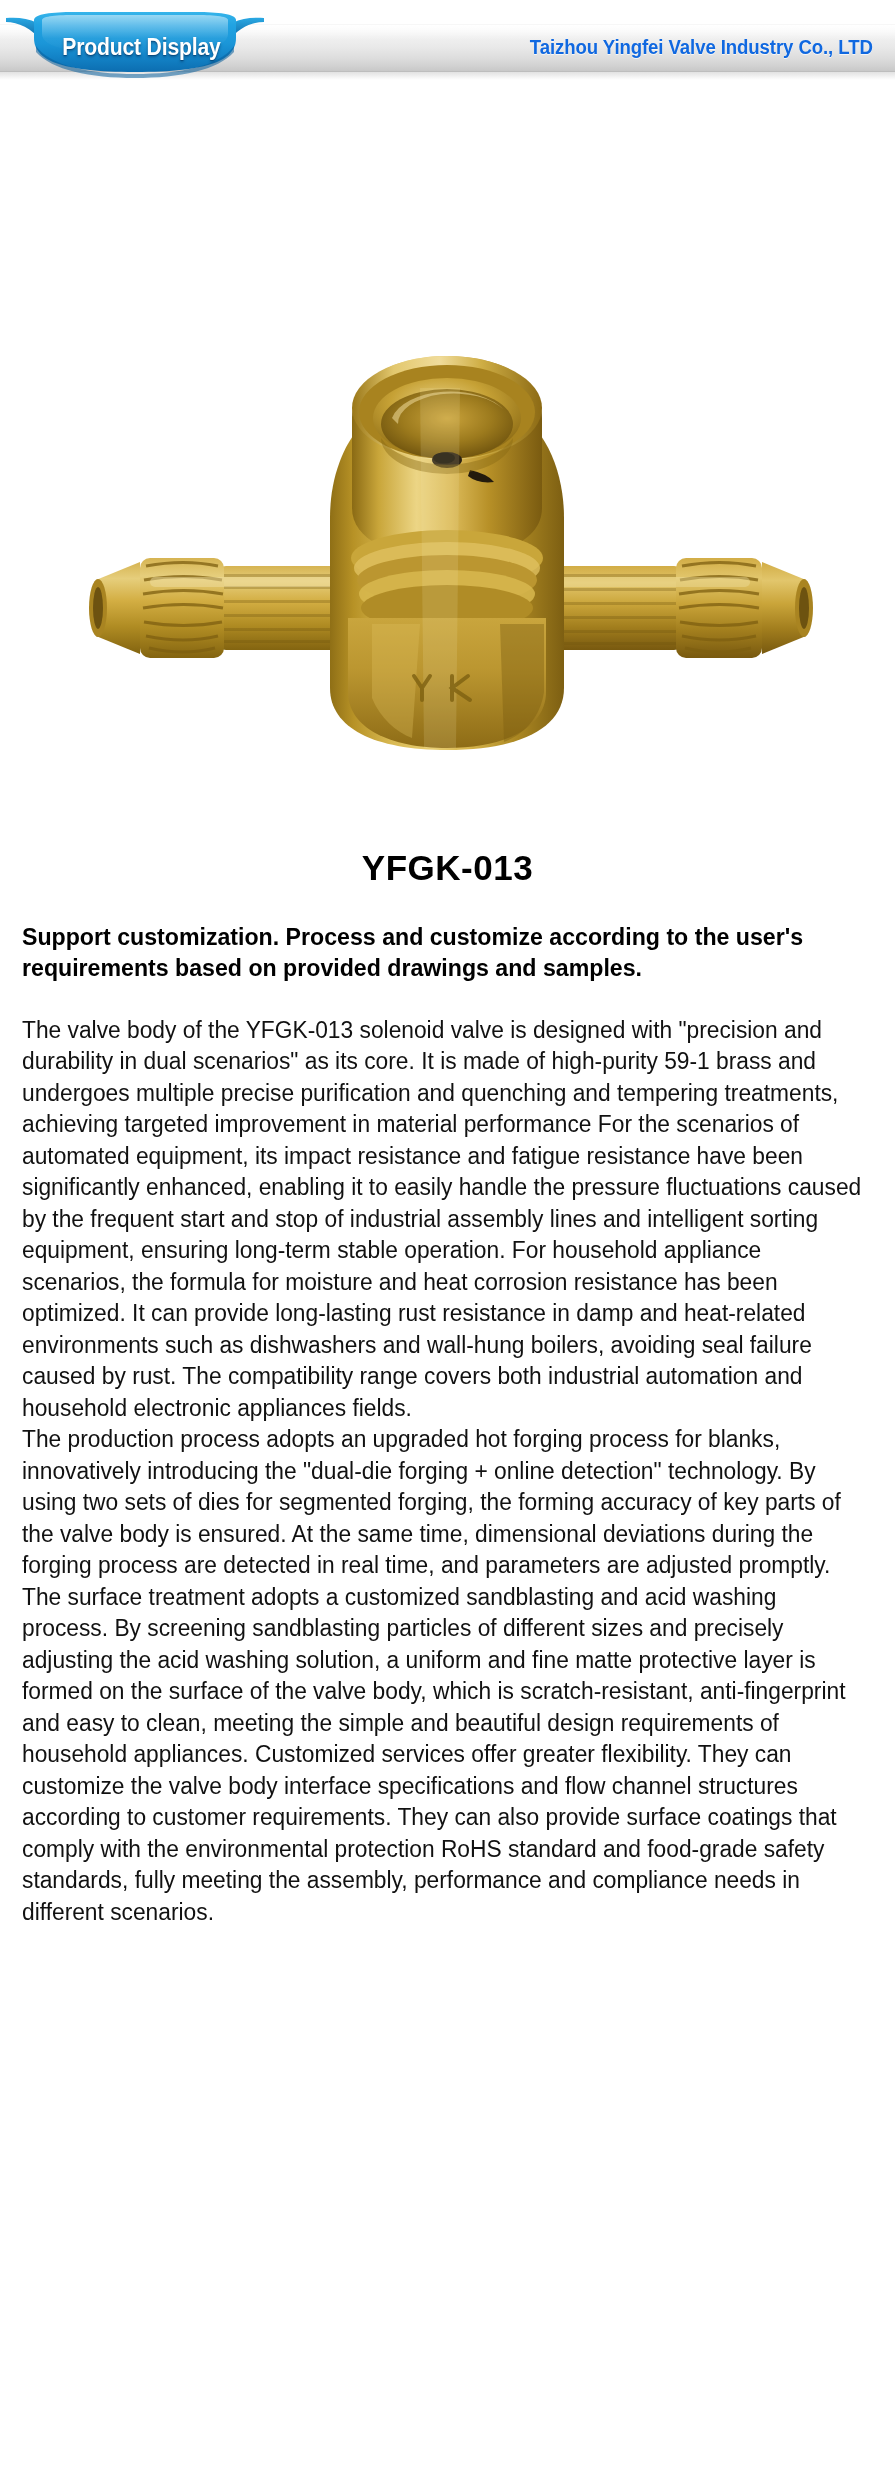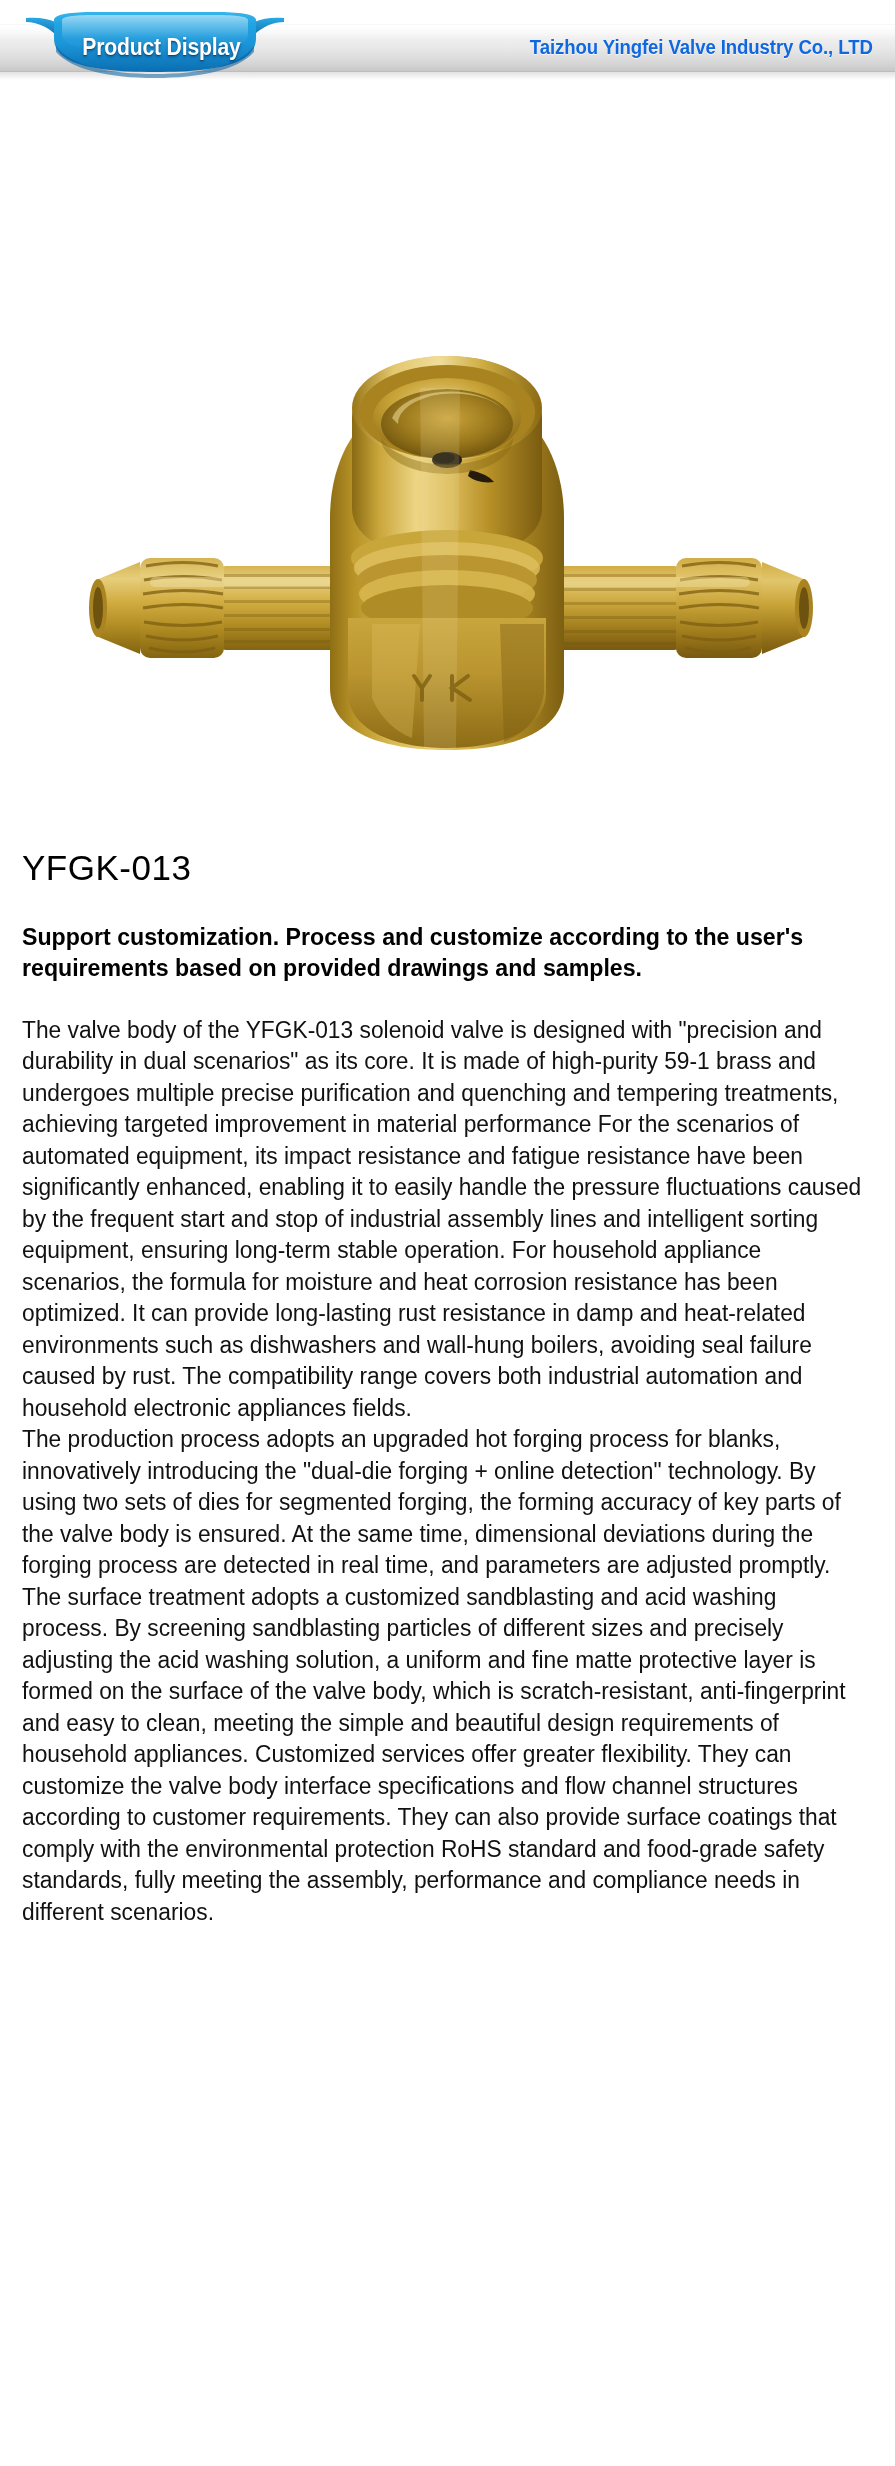--- a/index.html
+++ b/index.html
@@ -60,21 +60,21 @@
     left: 0;
     top: 72px;
     width: 895px;
     height: 8px;
     background: linear-gradient(to bottom, rgba(120,120,120,0.22), rgba(160,160,160,0));
   }
 
   
   .tab-wrap {
     position: absolute;
-    left: 24px;
+    left: 4px;
     top: 8px;
     width: 262px;
     height: 72px;
   }
   .tab-wrap svg { display: block; }
   .tab-label {
     position: absolute;
     left: 0;
     top: 0;
     width: 262px;
@@ -124,23 +124,23 @@
     width: 895px;
     height: 760px;
   }
   .valve-stage svg { display: block; }
 
   
   .content {
     padding: 0 22px 24px 22px;
   }
   .product-title {
-    text-align: left;
+    text-align: center;
     font-family: "Liberation Sans", sans-serif;
-    font-weight: normal;
+    font-weight: bold;
     font-size: 35px;
     letter-spacing: 0.5px;
     margin: 0 0 34px 0;
     color: #000000;
   }
   .product-subtitle {
     font-family: "Liberation Sans Narrow", "Liberation Sans", sans-serif;
     font-weight: bold;
     font-size: 23.5px;
     line-height: 1.33;

